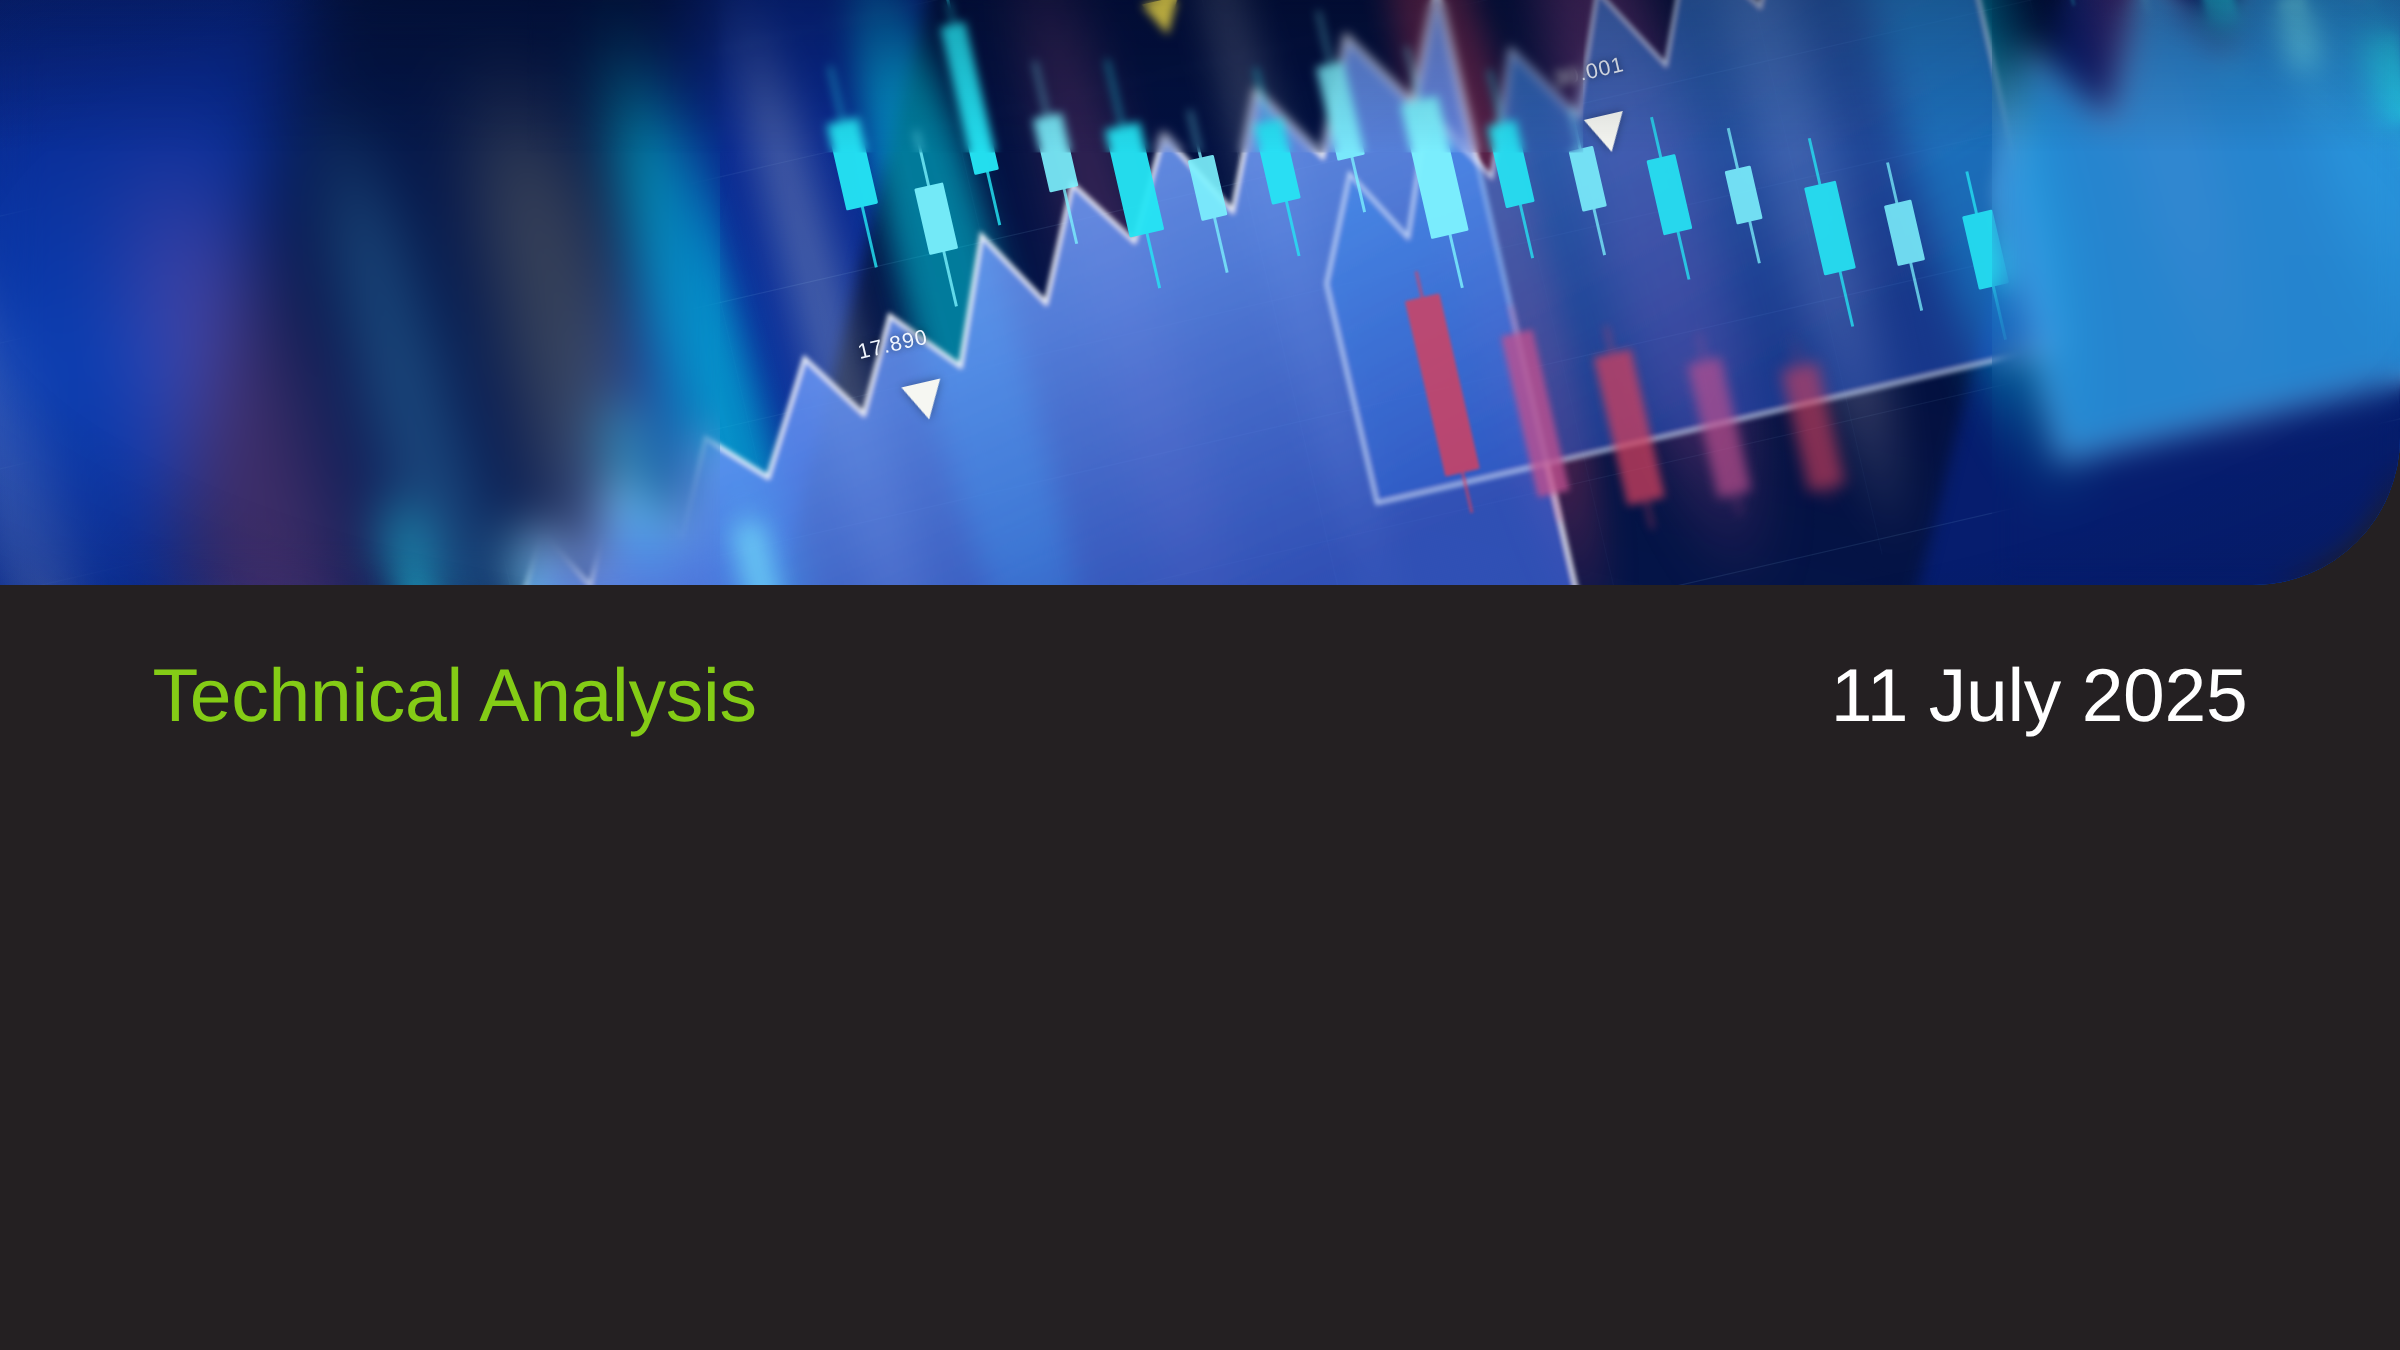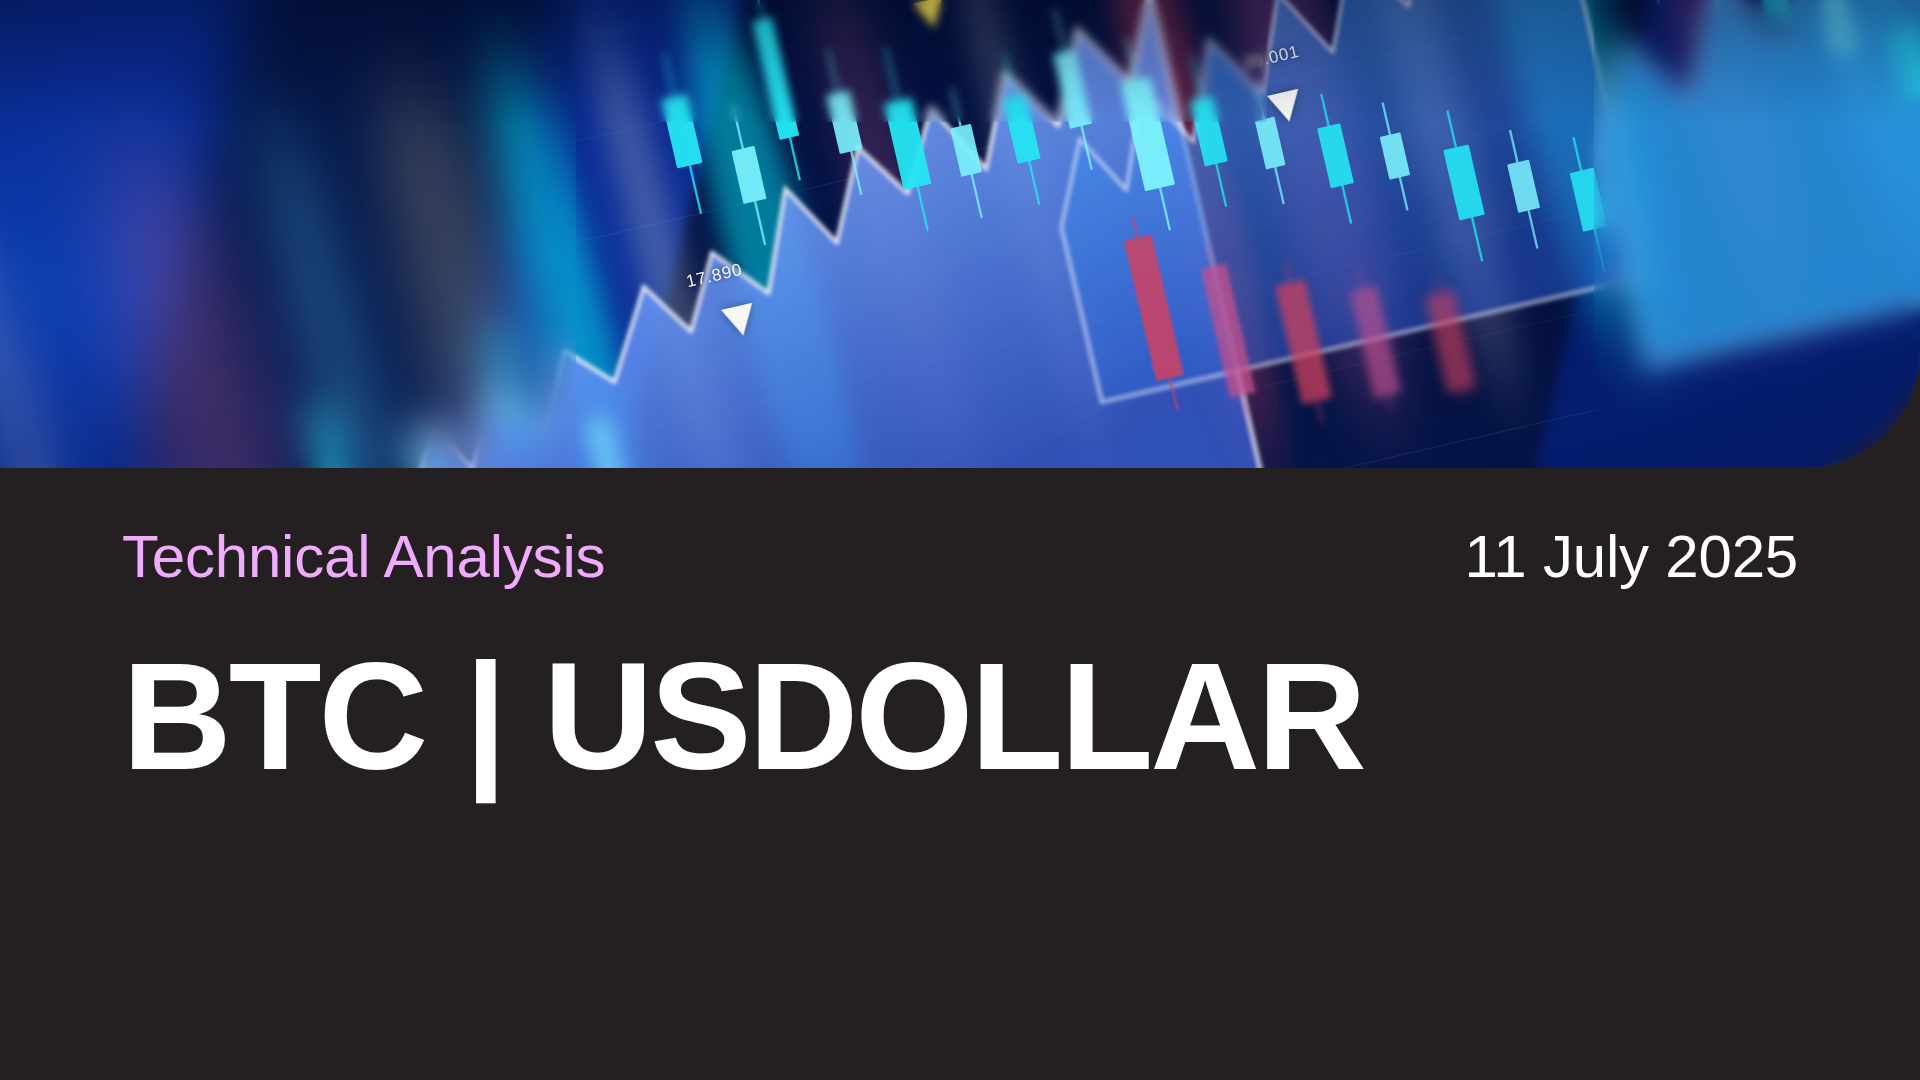--- a/index.html
+++ b/index.html
@@ -135,21 +135,21 @@
   }
   .eyebrow-row {
     position:absolute;
     left:122px; right:122px; top:522px;
     height:70px;
     display:flex;
     align-items:center;
     justify-content:space-between;
   }
   .kicker {
-    color:#f0abfc;
+    color:#84cc16;
     font-size:60px;
     font-weight:400;
     line-height:1;
     letter-spacing:-.2px;
     white-space:nowrap;
   }
   .date {
     color:#ffffff;
     font-size:60px;
     font-weight:400;
@@ -397,15 +397,14 @@
     </div>
   </div>
 
   <div class="panel"></div>
 
   <div class="eyebrow-row">
     <div class="kicker">Technical Analysis</div>
     <div class="date">11 July 2025</div>
   </div>
 
-  <h1 class="headline">BTC | USDOLLAR</h1>
 
 </div>
 
 </body></html>

